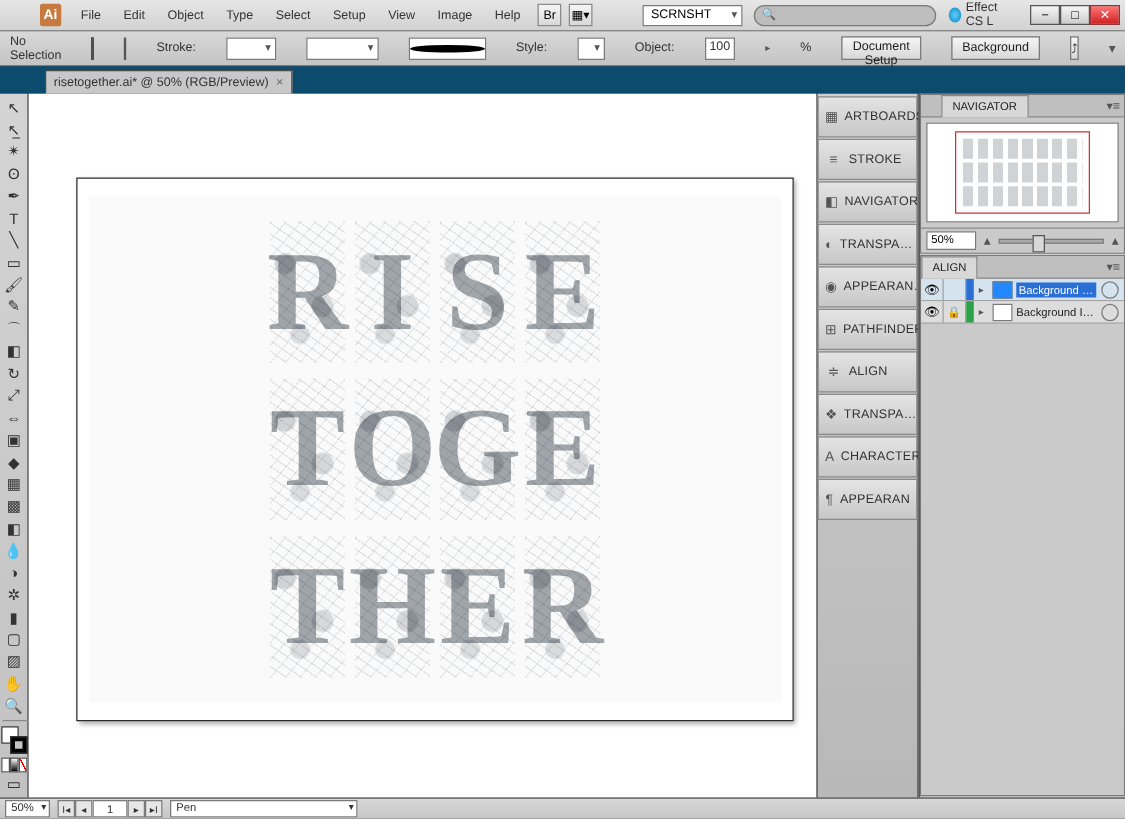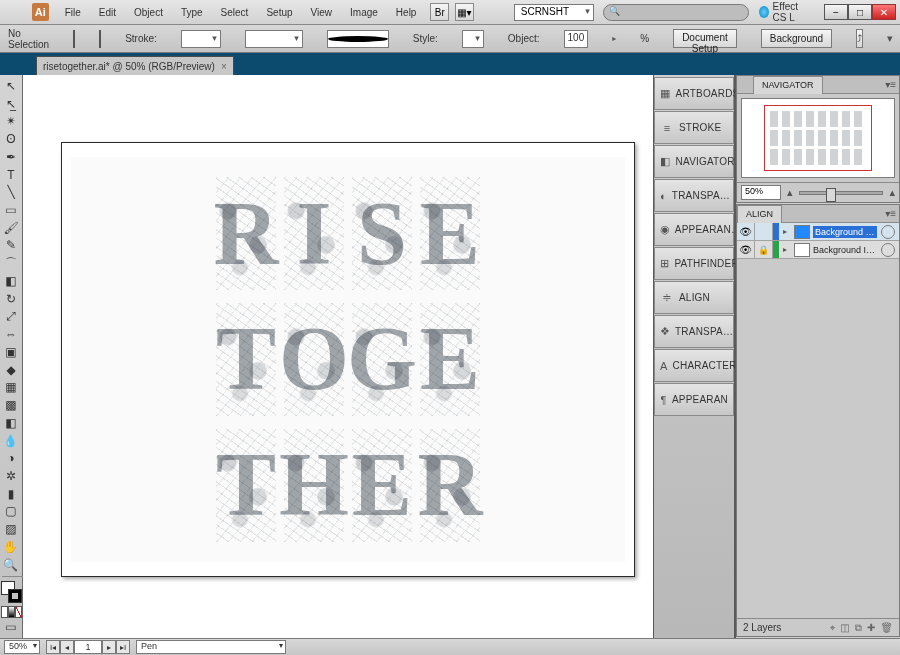--- a/index.html
+++ b/index.html
@@ -342,30 +342,20 @@
         <div class="layer-row">
           <div class="layer-eye">👁</div>
           <div class="layer-lock">🔒</div>
           <div class="layer-color" style="background:#2aa24a"></div>
           <div class="layer-expand">▸</div>
           <div class="layer-thumb"></div>
           <div class="layer-name">Background Image</div>
           <div class="layer-target"></div>
         </div>
       </div>
-      <div class="layers-footer">
-        <span>2 Layers</span>
-        <div class="icons">
-          <span>⌖</span>
-          <span>◫</span>
-          <span>⧉</span>
-          <span>✚</span>
-          <span>🗑</span>
-        </div>
-      </div>
     </div>
 
   </div>
 </div>
 
 <div class="statusbar">
   <div class="status-dd">50%</div>
   <div class="artboard-nav">
     <div class="ab-btn">I◂</div>
     <div class="ab-btn">◂</div>

